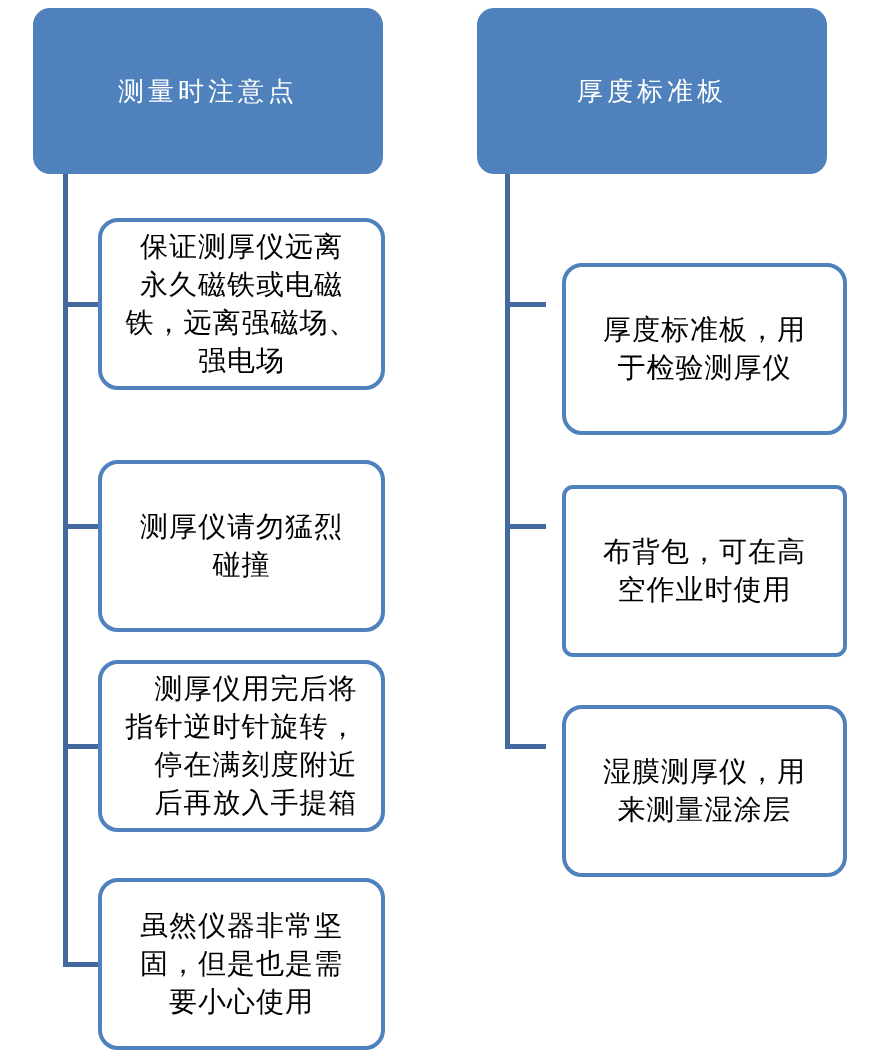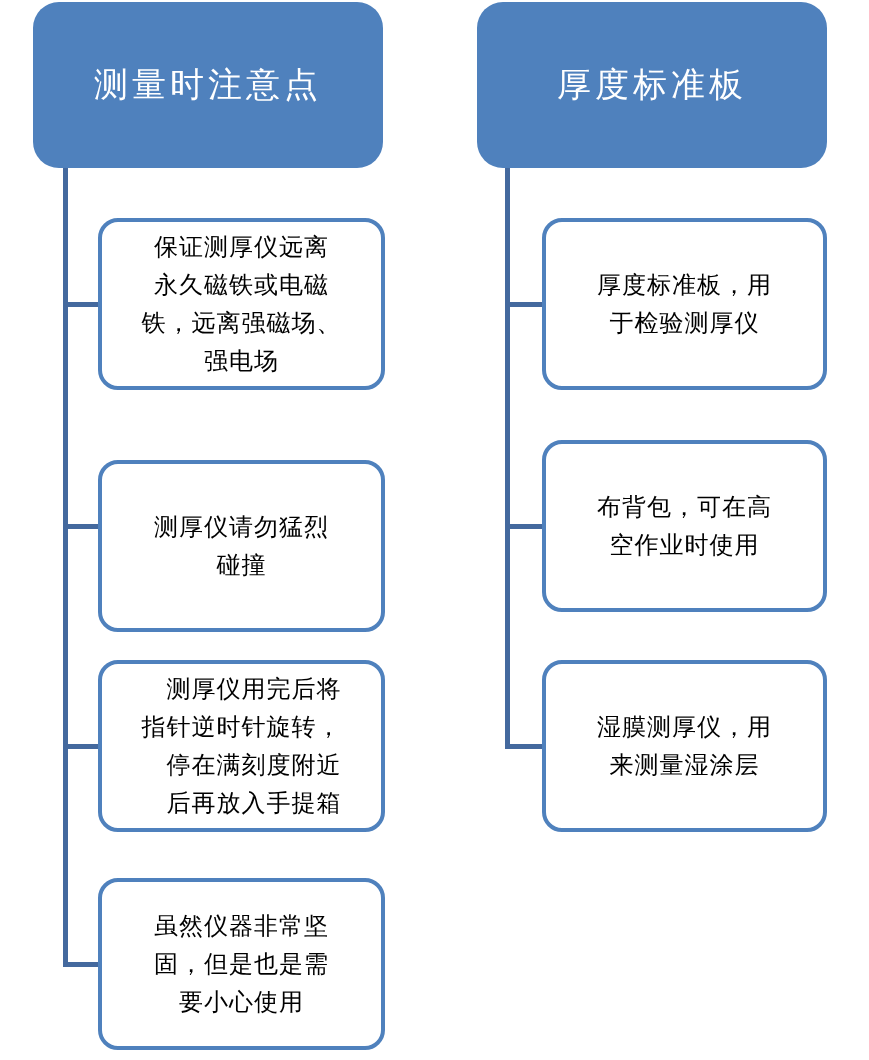--- a/index.html
+++ b/index.html
@@ -10,53 +10,53 @@
     background: var(--background, #ffffff);
     font-family: "Liberation Serif", "DejaVu Serif", serif;
     overflow: hidden;
   }
   .conn {
     position: absolute;
     background: var(--connector, #44699e);
   }
   .hdr {
     position: absolute;
-    top: 2px;
+    top: 8px;
     width: 350px;
     height: 166px;
     background: var(--header-fill, #4f81bd);
     color: var(--header-text, #ffffff);
-    border-radius: 26px;
+    border-radius: 17px;
     display: flex;
     align-items: center;
     justify-content: center;
-    font-size: 34px;
+    font-size: 26px;
     letter-spacing: 4px;
     text-align: center;
   }
   .item {
     position: absolute;
     height: 172px;
     background: var(--background, #ffffff);
     border: 4px solid var(--item-border, #4f81bd);
     border-radius: 20px;
     box-sizing: border-box;
     color: var(--item-text, #000000);
     display: flex;
     align-items: center;
     justify-content: center;
     text-align: center;
-    font-size: 24px;
+    font-size: 28px;
     line-height: 38px;
     letter-spacing: 1px;
     white-space: pre-line;
     padding: 0 4px;
   }
   .col-left .item  { left: 98px;  width: 287px; }
-  .col-right .item { left: 542px; width: 285px; }
+  .col-right .item { left: 562px; width: 285px; margin-top: 45px; }
   .hdr-left  { left: 33px; }
   .hdr-right { left: 477px; }
 </style>
 </head>
 <body>
 
 <div class="canvas">
 
   <div class="conn" style="left:63px; top:168px; width:5px; height:799px;"></div>
   <div class="conn" style="left:63px; top:302px; width:39px; height:5px;"></div>
@@ -83,19 +83,19 @@
 后再放入手提箱</div>
     <div class="item" style="top:878px;">虽然仪器非常坚
 固，但是也是需
 要小心使用</div>
   </div>
 
   <div class="col-right">
     <div class="hdr hdr-right">厚度标准板</div>
     <div class="item" style="top:218px;">厚度标准板，用
 于检验测厚仪</div>
-    <div class="item" style="top:440px;">布背包，可在高
+    <div class="item" style="top:440px;border-radius:11px;">布背包，可在高
 空作业时使用</div>
     <div class="item" style="top:660px;">湿膜测厚仪，用
 来测量湿涂层</div>
   </div>
 
 </div>
 
 </body></html>

